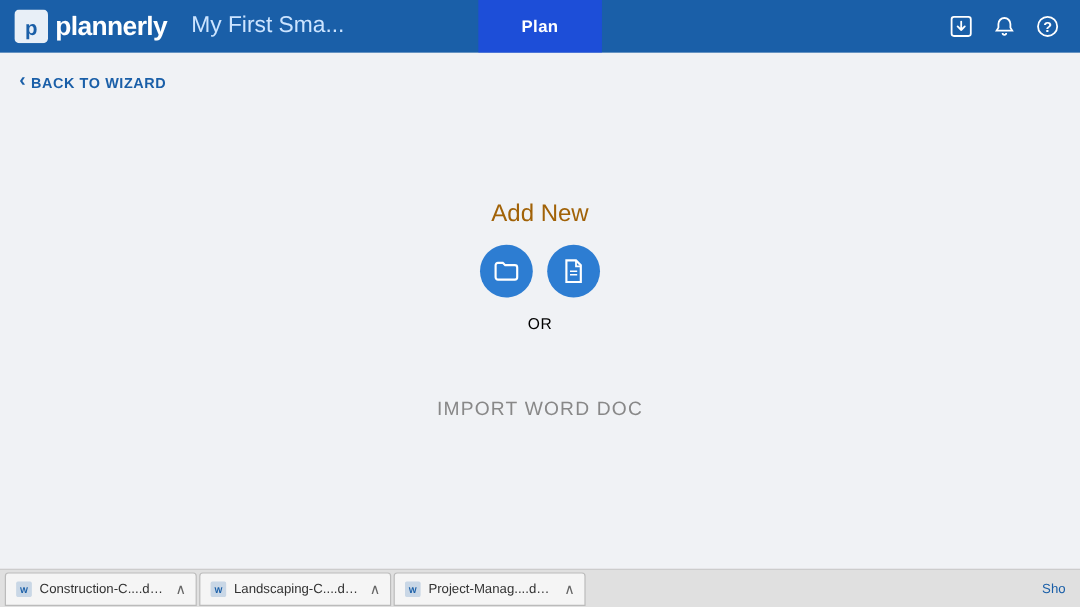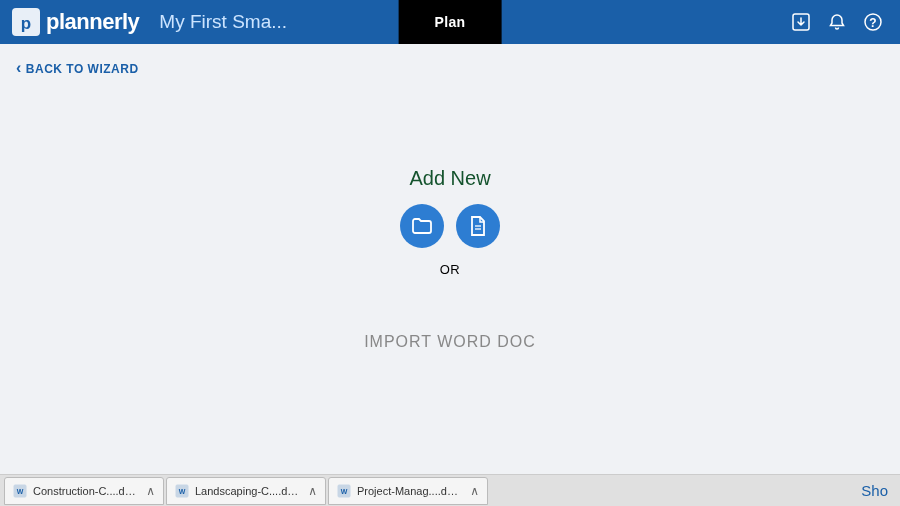--- a/index.html
+++ b/index.html
@@ -32,21 +32,21 @@
     }
     #project-title {
       color: #cce4ff;
       font-size: 19px;
       flex: 1;
     }
     #nav-plan {
       position: absolute;
       left: 50%;
       transform: translateX(-50%);
-      background: #000000;
+      background: #1d4ed8;
       color: white;
       font-size: 14px;
       font-weight: bold;
       padding: 0 36px;
       height: 44px;
       display: flex;
       align-items: center;
       cursor: pointer;
       letter-spacing: 0.3px;
     }
@@ -97,21 +97,21 @@
 
     
     #center-content {
       display: flex;
       flex-direction: column;
       align-items: center;
       gap: 14px;
     }
     #add-new-title {
       font-size: 20px;
-      color: #14532d;
+      color: #a16207;
       font-weight: normal;
     }
     #icon-row {
       display: flex;
       gap: 12px;
     }
     .action-circle {
       width: 44px;
       height: 44px;
       border-radius: 50%;
@@ -192,21 +192,21 @@
     }
     .taskbar-close {
       font-size: 12px;
       color: #666;
       margin-left: 2px;
       flex-shrink: 0;
     }
     #taskbar-show-btn {
       margin-left: auto;
       color: #1a5fa8;
-      font-size: 15px;
+      font-size: 11px;
       cursor: pointer;
       padding: 2px 8px;
       white-space: nowrap;
     }
   </style>
 </head>
 <body>
 
 <div id="header">
   <div id="logo">

